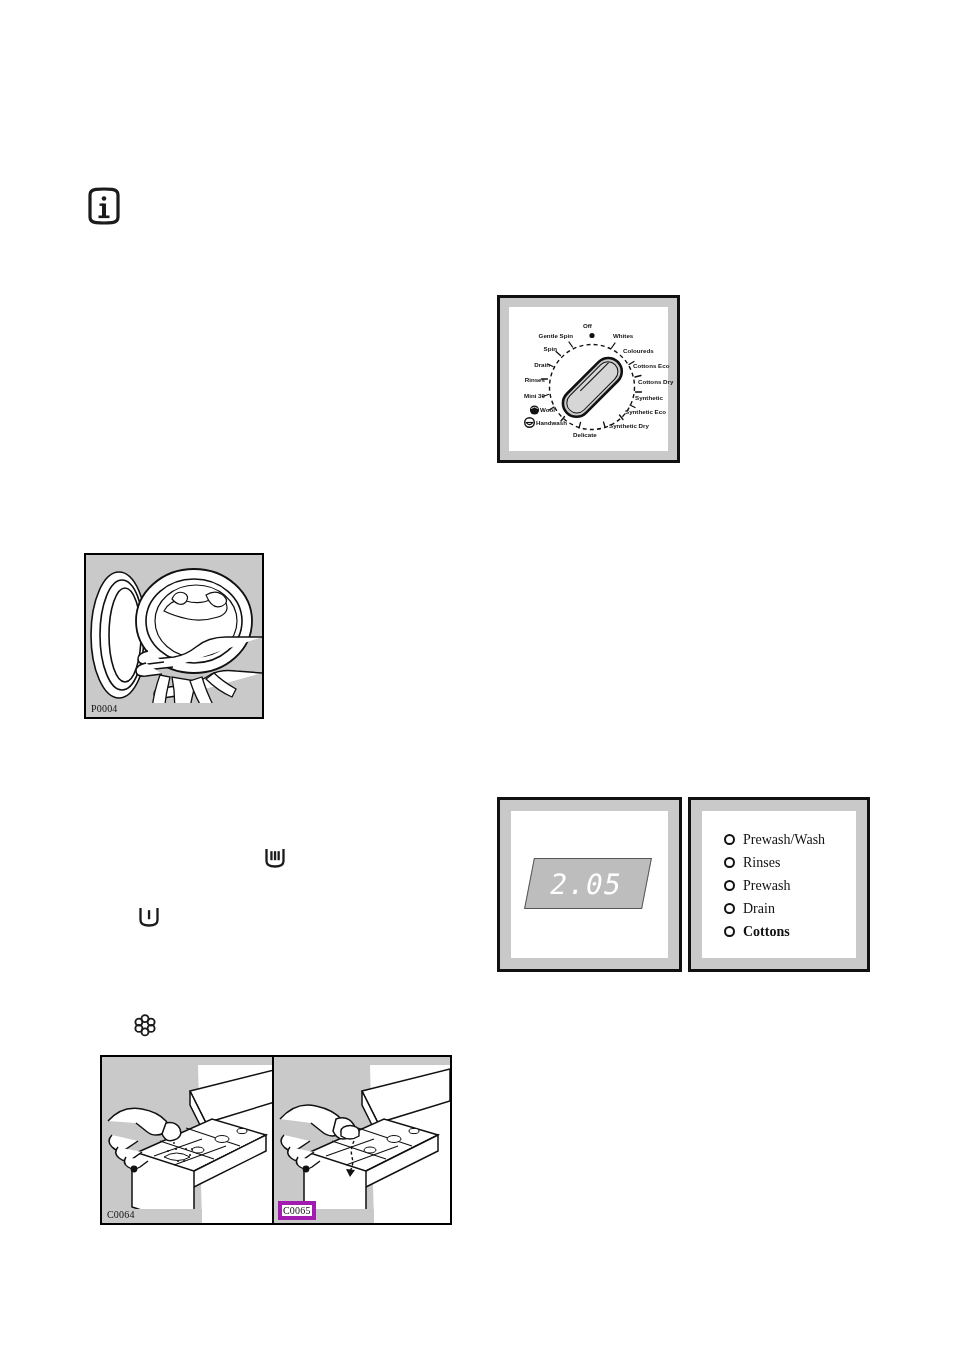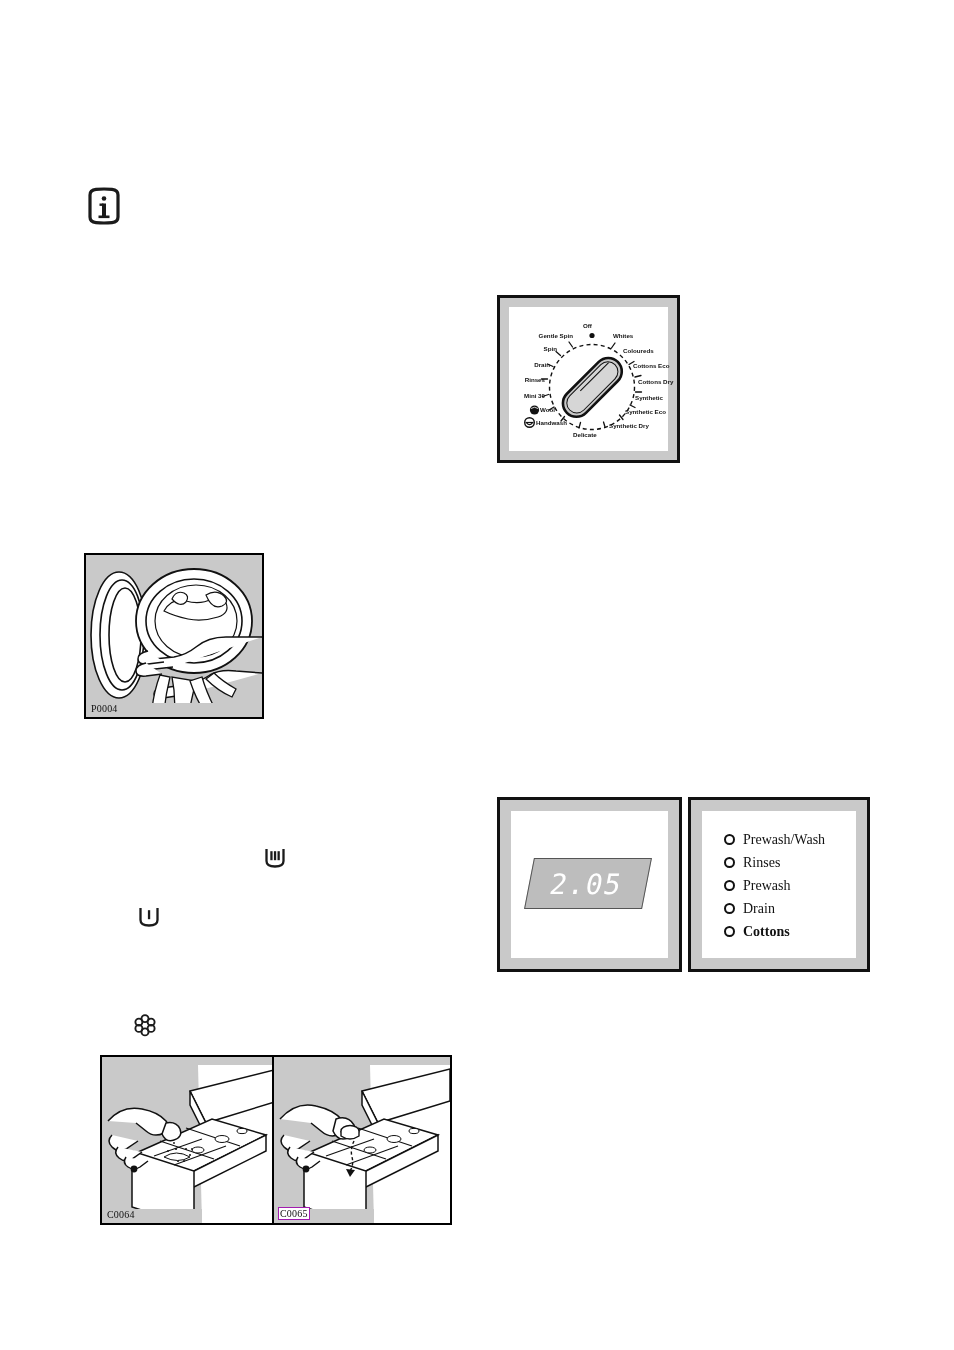--- a/index.html
+++ b/index.html
@@ -38,21 +38,21 @@
     left: 4px;
     bottom: 3px;
     font-family: "Liberation Serif", serif;
     font-size: 10px;
     color: #111;
     letter-spacing: 0.2px;
     background: transparent;
     padding: 0 1px;
   }
   .fig-caption.boxed {
-    border: 1px solid #a21caf;
+    border: 4px solid #a21caf;
     background: #fff;
   }
 
   
   #dial-panel {
     position: absolute;
     left: 497px;
     top: 295px;
     width: 183px;
     height: 168px;

